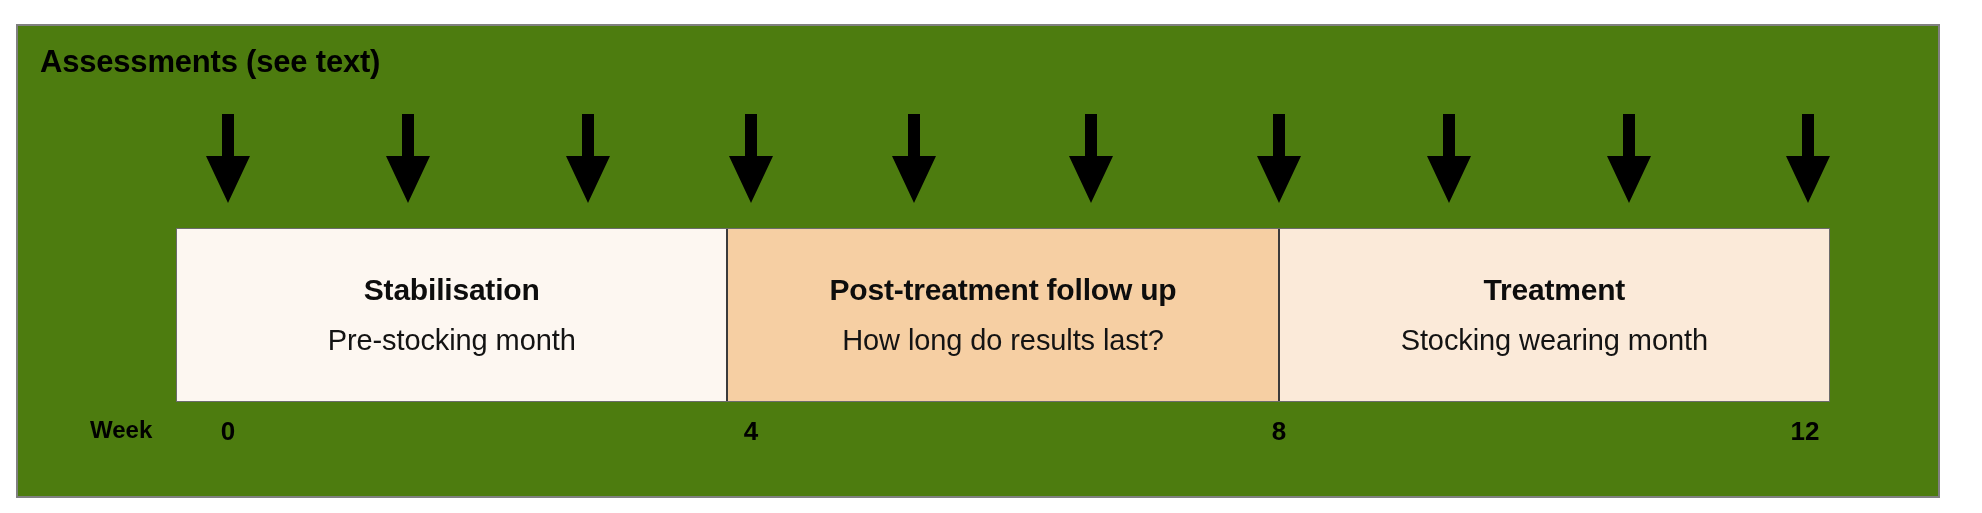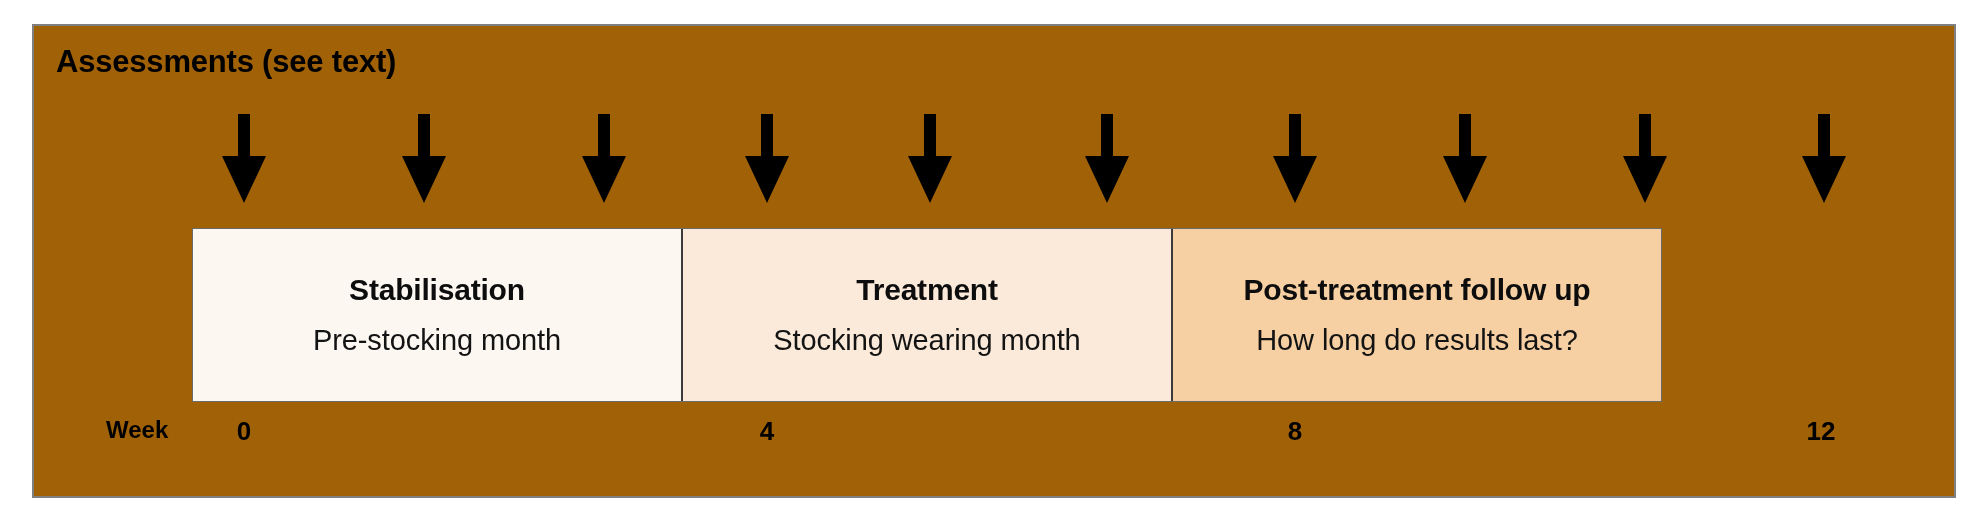--- a/index.html
+++ b/index.html
@@ -9,26 +9,26 @@
   }
   body {
     width: 1982px;
     height: 513px;
     font-family: "Liberation Sans", sans-serif;
     -webkit-font-smoothing: antialiased;
   }
 
   #figure {
     position: absolute;
-    left: 32px;
+    left: 16px;
     top: 24px;
     width: 1924px;
     height: 474px;
     border: 2px solid #808080;
-    background: #a16207;
+    background: #4d7c0f;
     box-sizing: border-box;
   }
 
   
   #legend-title {
     position: absolute;
     left: 22px;
     top: 18px;
     font-size: 31px;
     font-weight: bold;
@@ -53,21 +53,21 @@
     height: 90px;
     transform: translateX(-23px);
   }
   .assessment-arrow svg { display: block; width: 46px; height: 90px; }
 
   
   #phase-bar {
     position: absolute;
     left: 158px;
     top: 202px;
-    width: 1470px;
+    width: 1654px;
     height: 174px;
     display: flex;
     border: 1px solid #6b6b6b;
     box-sizing: border-box;
   }
   .phase {
     position: relative;
     display: flex;
     flex-direction: column;
     align-items: center;
@@ -180,27 +180,27 @@
           <path d="M17 0 H29 V42 H45 L23 89 L1 42 H17 Z" fill="#000000"></path>
         </svg>
       </div>
     </div>
 
   <div id="phase-bar">
       <div class="phase" style="flex: 0.333333 1 0%; background: rgb(253, 247, 241);">
         <div class="phase-name">Stabilisation</div>
         <div class="phase-sub">Pre-stocking month</div>
       </div>
+      <div class="phase" style="flex: 0.333333 1 0%; background: rgb(246, 207, 163);">
+        <div class="phase-name">Post-treatment follow up</div>
+        <div class="phase-sub">How long do results last?</div>
+      </div>
       <div class="phase" style="flex: 0.333333 1 0%; background: rgb(251, 234, 217);">
         <div class="phase-name">Treatment</div>
         <div class="phase-sub">Stocking wearing month</div>
-      </div>
-      <div class="phase" style="flex: 0.333333 1 0%; background: rgb(246, 207, 163);">
-        <div class="phase-name">Post-treatment follow up</div>
-        <div class="phase-sub">How long do results last?</div>
       </div>
     </div>
 
   <div id="week-axis">
     <div id="week-axis-label">Week</div>
   <div class="week-tick-label" style="left: 210px;">0</div>
       <div class="week-tick-label" style="left: 733px;">4</div>
       <div class="week-tick-label" style="left: 1261px;">8</div>
       <div class="week-tick-label" style="left: 1787px;">12</div>
     </div>

